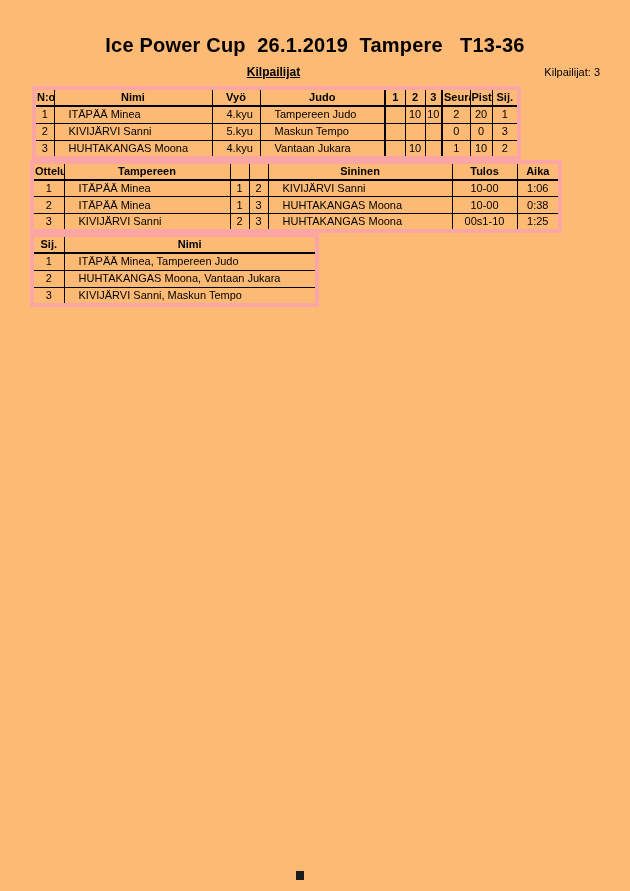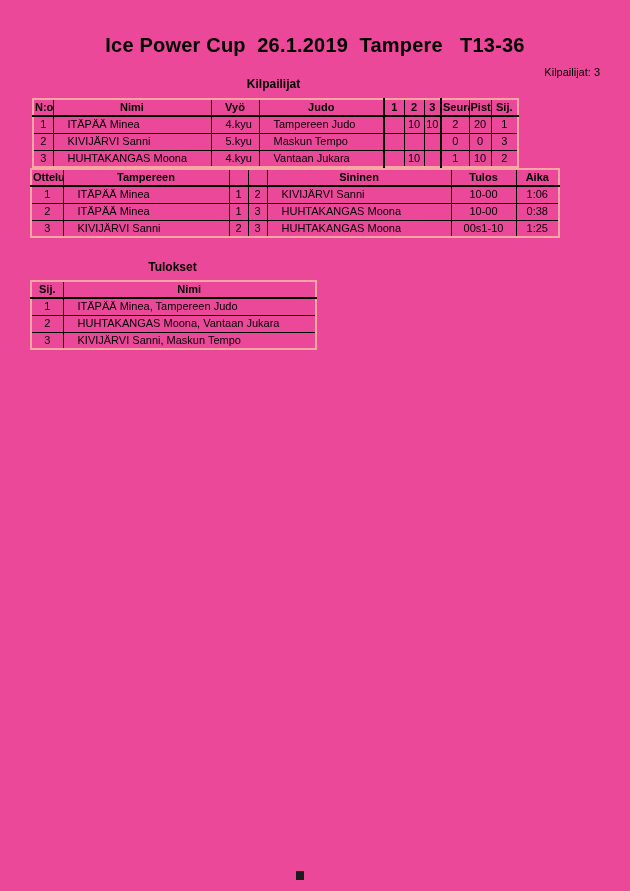--- a/index.html
+++ b/index.html
@@ -1,21 +1,21 @@
 <!DOCTYPE html>
 <html><head>
 <meta charset="utf-8">
 <style>
   * { margin: 0; padding: 0; box-sizing: border-box; }
   html, body { background: #ffffff; }
   .page {
     position: relative;
     width: 630px;
     height: 891px;
-    background: #ec4899;
+    background: #fdba74;
     color: #000000;
     font-family: "Liberation Sans", "DejaVu Sans", sans-serif;
     overflow: hidden;
   }
   .title {
     padding-top: 34px;
     text-align: center;
     font-size: 20px;
     font-weight: bold;
     white-space: pre;
@@ -27,28 +27,28 @@
     right: 30px;
     font-size: 11px;
   }
   .content { padding-left: 30px; }
   .subhead {
     font-size: 12px;
     font-weight: bold;
     text-align: center;
     line-height: 14px;
   }
-  .subhead.h1 { width: 487px; margin-top: 20px; margin-bottom: 7px; }
+  .subhead.h1 { width: 487px; margin-top: 8px; margin-bottom: 7px; text-decoration: underline; }
   .subhead.h2 { width: 528px; margin-top: 22px; margin-bottom: 6px; }
   .subhead.h3 { width: 285px; margin-top: 22px; margin-bottom: 6px; }
 
   table {
     border-collapse: collapse;
     table-layout: fixed;
-    border: 2px solid #fca5a5;
+    border: 4px solid #fca5a5;
   }
   .t-kilpailijat { width: 487px; margin-left: 2px; }
   .t-ottelut    { width: 528px; }
   .t-tulokset   { width: 285px; }
 
   th, td {
     border: 1px solid #000;
     height: 17px;
     font-size: 11px;
     line-height: 15px;
@@ -198,21 +198,20 @@
           <td class="l">KIVIJÄRVI Sanni</td>
           <td class="c">2</td>
           <td class="c">3</td>
           <td class="l">HUHTAKANGAS Moona</td>
           <td class="c">00s1-10</td>
           <td class="c">1:25</td>
         </tr>
       </tbody>
     </table>
 
-    <div class="subhead h3">Tulokset</div>
     <table class="t-tulokset">
       <colgroup>
         <col style="width:32px">
           <col style="width:253px">
       </colgroup>
       <thead>
         <tr>
           <th>Sij.</th>
           <th>Nimi</th>
         </tr>

